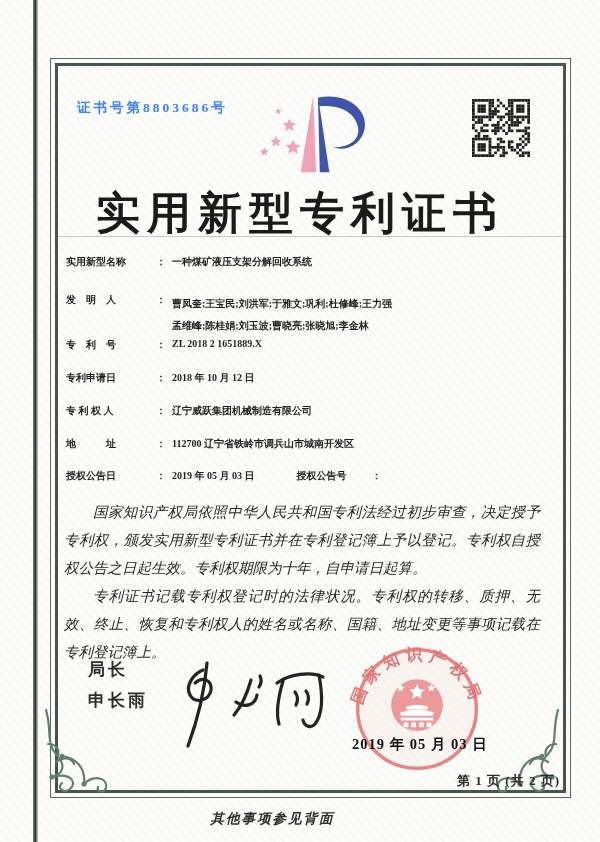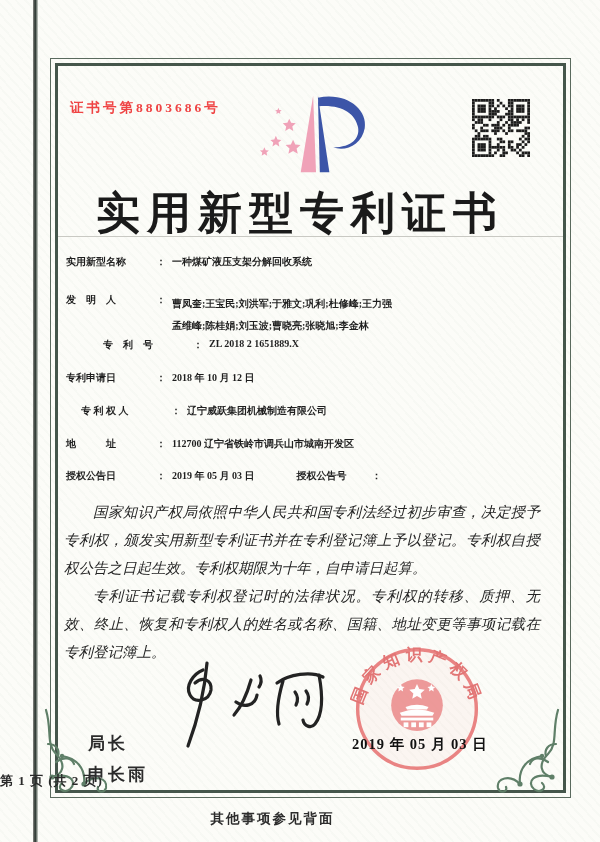--- a/index.html
+++ b/index.html
@@ -19,22 +19,22 @@
   }
   .border-outer {
     position:absolute; left:50px; top:58px; width:521px; height:740px;
     border:1px solid #5a6a5e;
   }
   .border-inner {
     position:absolute; left:55px; top:63px; width:511px; height:730px;
     border:3px solid #45564b;
   }
   .cert-no {
-    position:absolute; left:70px; top:99px;
-    font-size:13.5px; font-weight:bold; letter-spacing:3px; color:#ef4444;
+    position:absolute; left:77px; top:99px;
+    font-size:13.5px; font-weight:bold; letter-spacing:3px; color:#3b82f6;
   }
   .logo { position:absolute; left:250px; top:90px; width:132px; height:86px; }
   .qr { position:absolute; left:472px; top:99px; width:58px; height:58px; }
   .title {
     position:absolute; left:0; top:184px; width:600px; text-align:center;
     font-size:44px; font-weight:bold; letter-spacing:7px; color:#1a1a1a;
   }
   .title-rule {
     position:absolute; left:58px; top:236px; width:505px; height:1px;
     background:#c9c9c3;
@@ -42,51 +42,51 @@
   .field-row {
     position:absolute; left:66px; display:flex; align-items:flex-start;
     font-size:10px; font-weight:bold; color:#1f1f1f; white-space:nowrap;
   }
   .field-label { display:inline-block; min-width:90px; }
   .field-colon { display:inline-block; margin-right:6px; }
   .field-value { display:inline-block; }
   .row-name     { top:255px; }
   .row-inventor { top:293px; }
   .row-inventor .field-value { line-height:22px; white-space:pre-line; }
-  .row-patentno { top:338px;margin-left:37px; }
+  .row-patentno { top:338px; }
   .row-filing   { top:371px; }
-  .row-patentee { top:404px;margin-left:15px; }
+  .row-patentee { top:404px; }
   .row-address  { top:437px; }
   .row-grant    { top:469px; }
   .grant-pair2 { margin-left:42px; display:flex; }
   .grant-pair2 .field-label { min-width:75px; }
   .body-text {
     position:absolute; left:64px; top:498px; width:476px;
     font-size:14.5px; line-height:28px; text-align:justify;
     font-style:italic; color:#242424;
   }
   .body-text p { text-indent:2em; }
   .director {
-    position:absolute; left:88px; top:728px;
+    position:absolute; left:88px; top:654px;
     font-family:"Liberation Sans", sans-serif; font-weight:bold;
     font-size:17px; letter-spacing:3px; color:#2b2b2b; line-height:31px;
   }
   .signature { position:absolute; left:165px; top:658px; width:170px; height:95px; }
   .seal { position:absolute; left:350px; top:642px; width:134px; height:134px; opacity:.92; }
   .seal-date {
     position:absolute; left:352px; top:735px; width:140px;
     font-size:14.5px; font-weight:bold; letter-spacing:1px; color:#111;
   }
   .page-number {
-    position:absolute; left:0; top:772px; width:560px; text-align:left;
+    position:absolute; left:0; top:772px; width:560px; text-align:right;
     font-size:13px; font-weight:bold; color:#2a2a2a; letter-spacing:1px;
   }
   .back-note {
     position:absolute; left:0; top:810px; width:545px; text-align:center;
-    font-size:13.5px; font-weight:bold; color:#2d2d2d; letter-spacing:2px;
+    font-size:13.5px; font-style:italic; font-weight:bold; color:#2d2d2d; letter-spacing:2px;
   }
   .ornament { position:absolute; width:92px; height:92px; }
   .ornament.left  { left:40px;  top:704px; }
   .ornament.right { left:472px; top:704px; transform:scaleX(-1); }
 </style>
 </head>
 <body>
 
 <div class="page">
 

